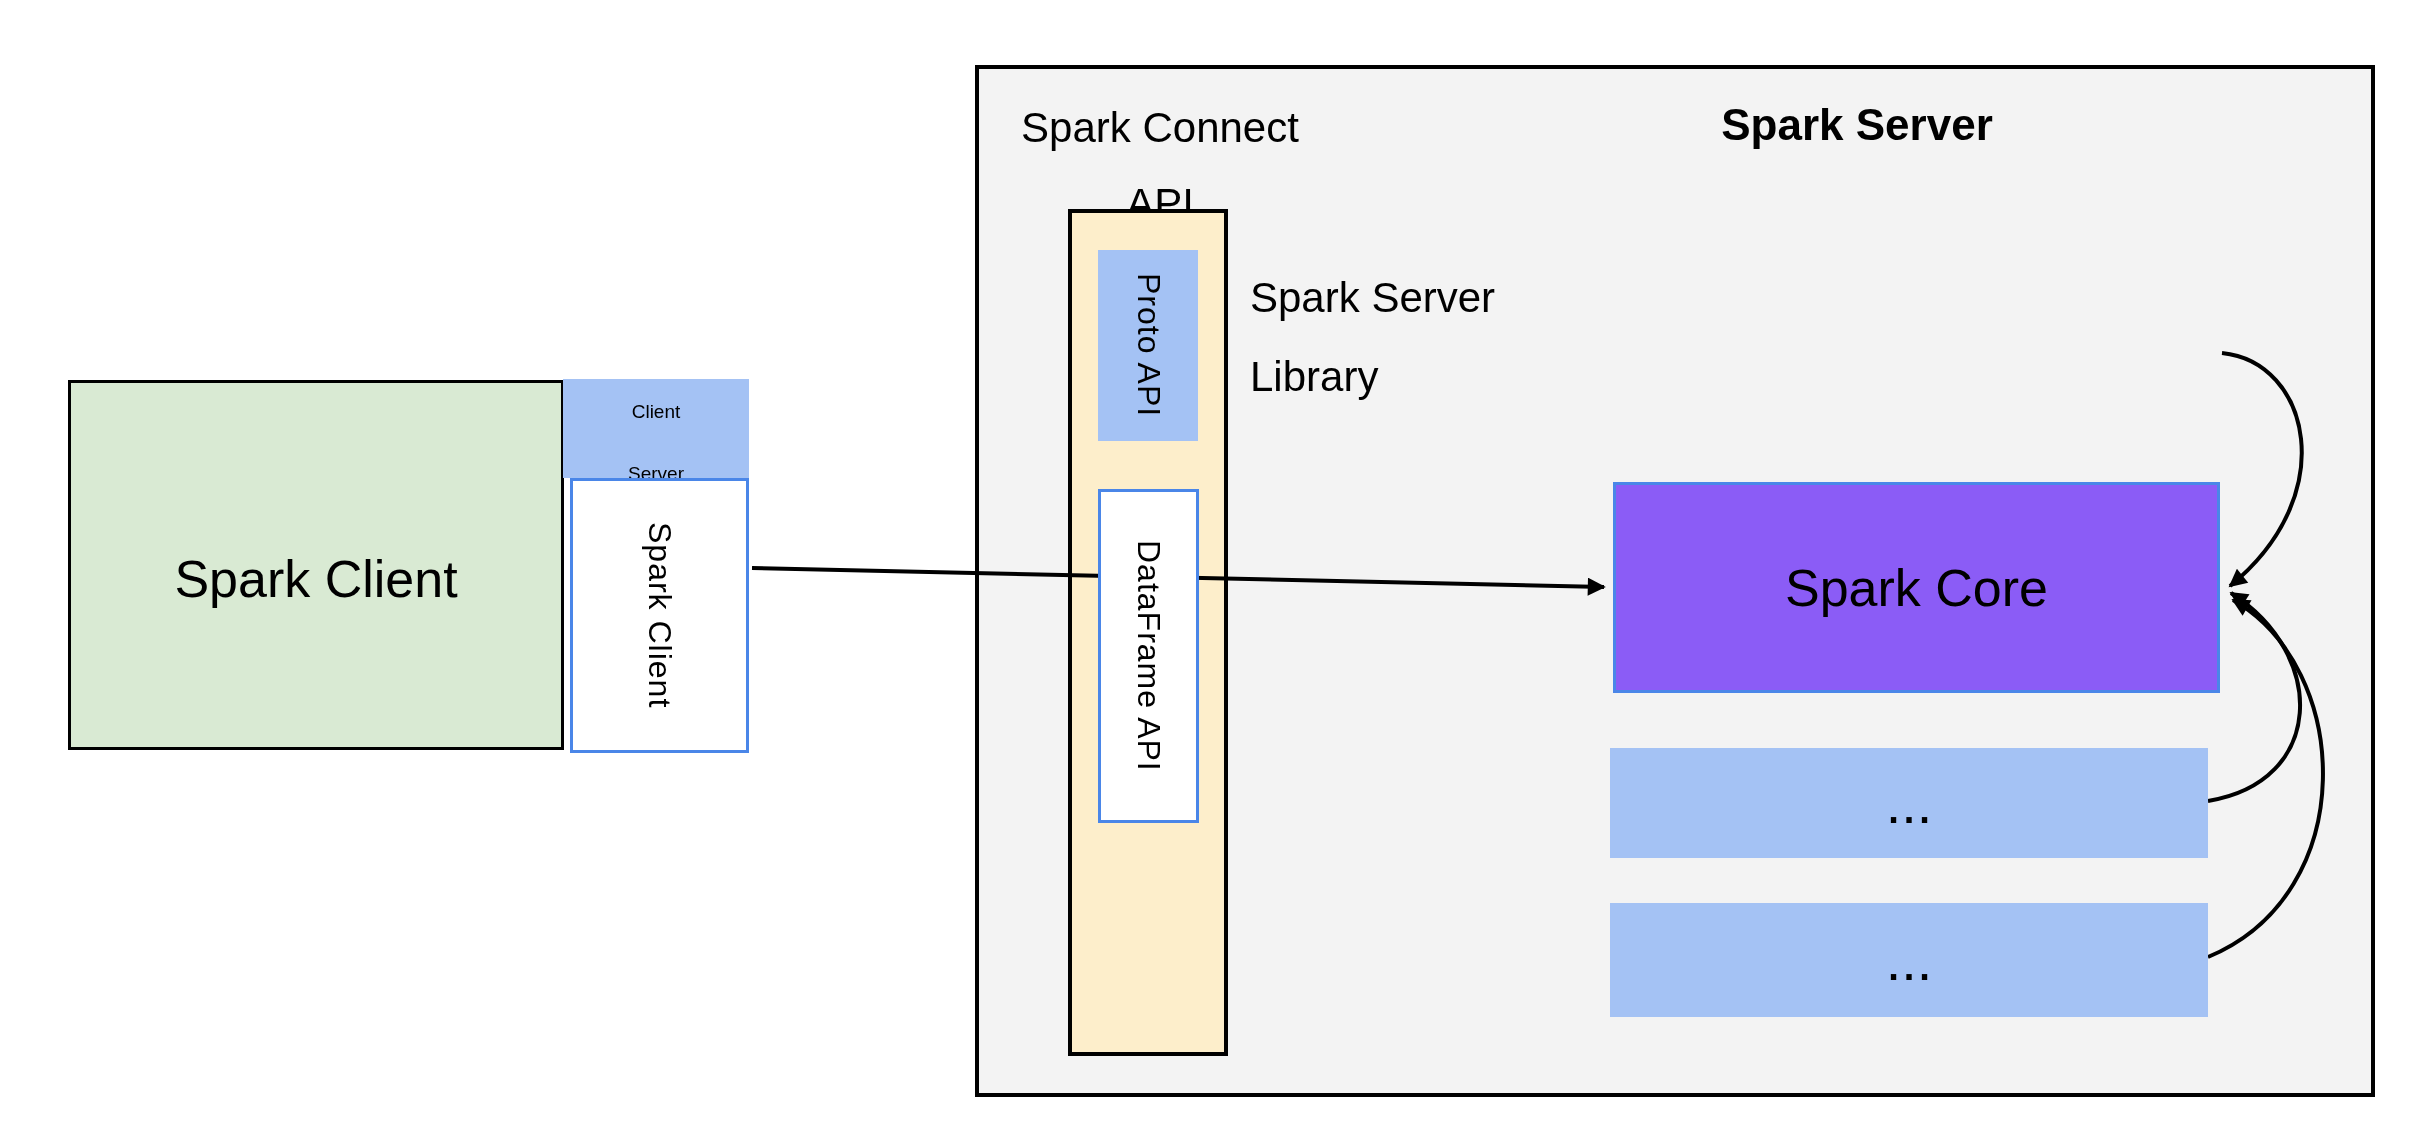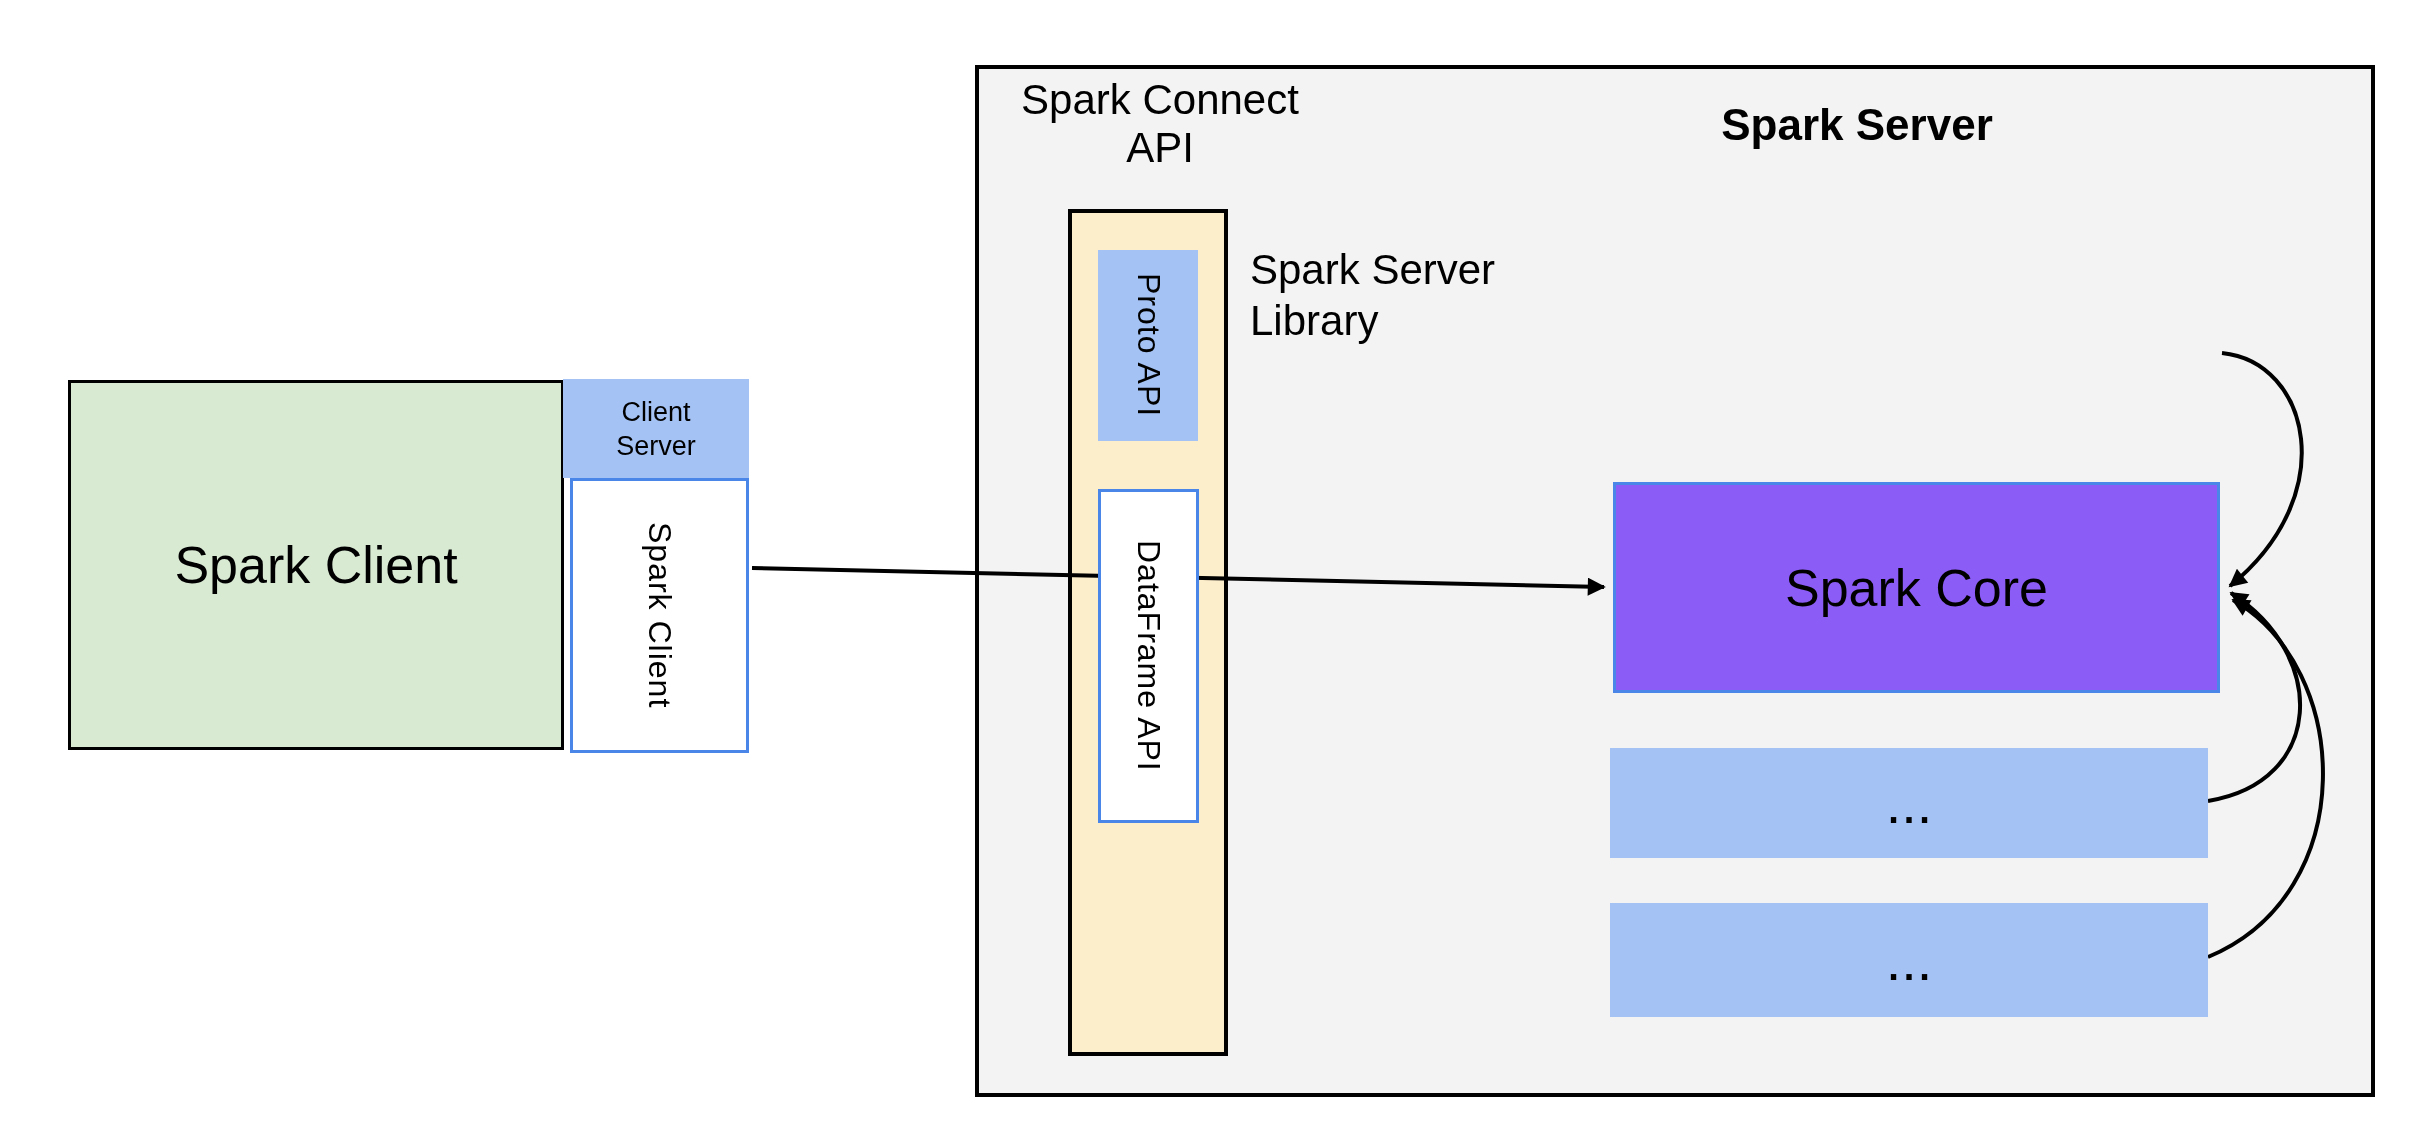--- a/index.html
+++ b/index.html
@@ -22,30 +22,30 @@
   .proto-box{left:1098px;top:250px;width:100px;height:191px;background:var(--blue-fill,#a4c2f4);z-index:4;}
   .dataframe-box{left:1098px;top:489px;width:101px;height:334px;background:#fff;border:3px solid var(--blue-border,#4a86e8);z-index:4;}
   .plugin-box{left:1610px;top:279px;width:611px;height:151px;background:var(--blue-fill,#a4c2f4);z-index:4;font-size:42px;}
   .core-box{left:1613px;top:482px;width:607px;height:211px;background:#8b5cf6;border:3px solid var(--blue-border,#4a86e8);z-index:4;font-size:52px;}
   .slot-box{background:var(--blue-fill,#a4c2f4);z-index:4;font-size:56px;}
   .slot-1{left:1610px;top:748px;width:598px;height:110px;}
   .slot-2{left:1610px;top:903px;width:598px;height:114px;}
 
   
   .green-box{left:68px;top:380px;width:496px;height:370px;background:var(--green-fill,#d9ead3);border:3px solid #000;z-index:4;font-size:52px;line-height:66px;}
-  .package-box{left:563px;top:379px;width:186px;height:99px;background:var(--blue-fill,#a4c2f4);z-index:5;font-size:27px;line-height:34px;}
+  .package-box{left:563px;top:379px;width:186px;height:99px;background:var(--blue-fill,#a4c2f4);z-index:5;font-size:19px;line-height:34px;}
   .spark-client-box{left:570px;top:478px;width:179px;height:275px;background:#fff;border:3px solid var(--blue-border,#4a86e8);z-index:5;}
 
   
   .connect-api-label{left:1000px;top:76px;width:320px;font-size:42px;line-height:48px;text-align:center;z-index:2;}
   .server-title{left:1657px;top:102px;width:400px;font-size:44px;line-height:46px;font-weight:bold;text-align:center;z-index:2;}
   .server-library-label{left:1250px;top:244px;width:330px;font-size:42px;line-height:51px;text-align:left;z-index:2;}
 
   .vtext{writing-mode:vertical-rl;text-orientation:mixed;font-size:32px;letter-spacing:1px;}
-  .line{display:block;}
+  .line{display:block;margin-top:28px;}
 </style>
 </head>
 <body>
 
 <div class="stage">
 
   <div class="abs server-box"></div>
 
   <div class="abs connect-api-label">
     <span class="line nowrap">Spark Connect</span>

